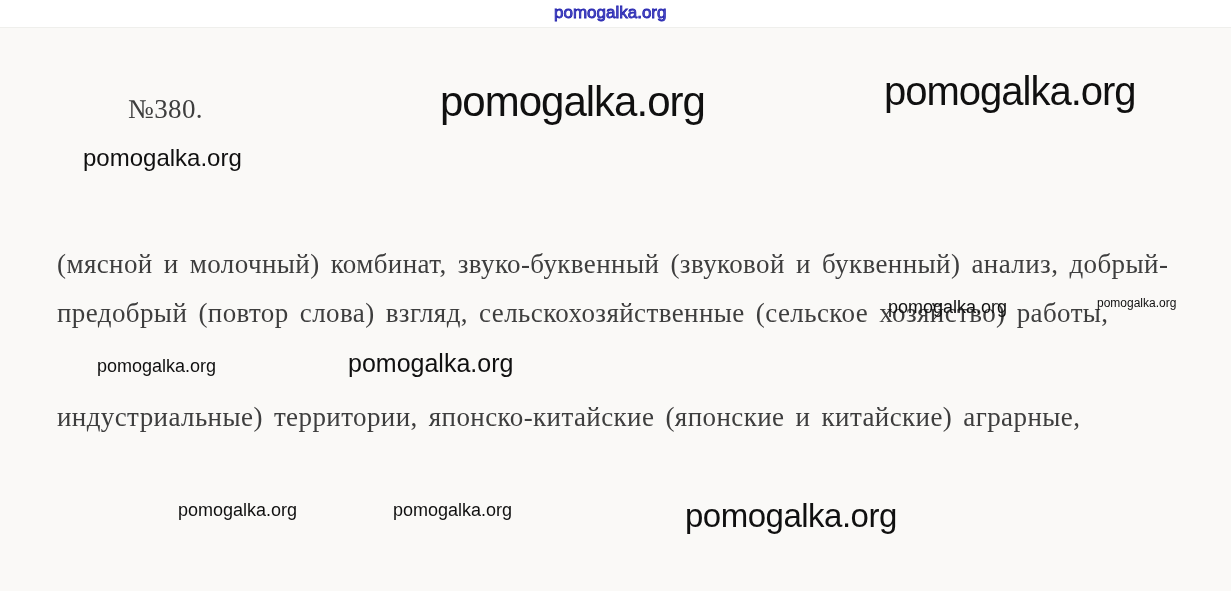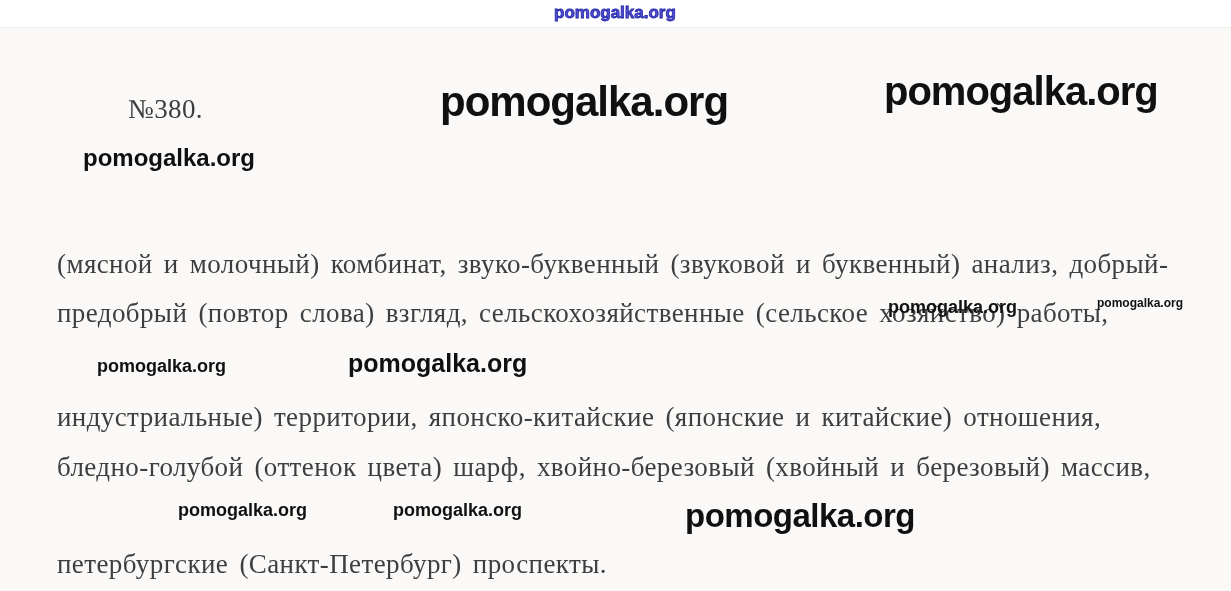--- a/index.html
+++ b/index.html
@@ -20,21 +20,21 @@
     font-size:27px;
     color:#3e3e3e;
     letter-spacing:0.4px;
     word-spacing:4px;
     white-space:nowrap;
   }
   
   .wm{
     position:absolute;
     font-family:"Liberation Sans","DejaVu Sans",sans-serif;
-    font-weight:700;
+    font-weight:400;
     color:#101010;
     white-space:nowrap;
     line-height:1;
   }
   .wm-top-blue{
     left:554px;top:4px;font-size:17px;
     color:#5050c8;
     -webkit-text-stroke:0.8px #2323ae;
   }
   .wm-center-large{left:440px;top:80px;font-size:42px;letter-spacing:-1px;}
@@ -52,23 +52,21 @@
 <body>
 
 <span class="wm wm-top-blue">pomogalka.org</span>
 
 <div class="page">
 
   <div class="tline" style="left:128px;top:66px">№380.</div>
 
   <div class="tline" style="left:57px;top:270px">предобрый (повтор слова) взгляд, сельскохозяйственные (сельское хозяйство) работы,</div>
   <div class="tline" style="left:57px;top:221px">(мясной и молочный) комбинат, звуко-буквенный (звуковой и буквенный) анализ, добрый-</div>
-  <div class="tline" style="left:57px;top:374px">индустриальные) территории, японско-китайские (японские и китайские) отношения,</div>
-  <div class="tline" style="left:57px;top:424px">бледно-голубой (оттенок цвета) шарф, хвойно-березовый (хвойный и березовый) массив,</div>
-  <div class="tline" style="left:57px;top:521px">петербургские (Санкт-Петербург) проспекты.</div>
+  <div class="tline" style="left:57px;top:374px">индустриальные) территории, японско-китайские (японские и китайские) аграрные,</div>
 
   <span class="wm wm-center-large" style="top:53px">pomogalka.org</span>
   <span class="wm wm-top-right" style="top:43px">pomogalka.org</span>
   <span class="wm wm-left-1" style="top:118px">pomogalka.org</span>
   <span class="wm wm-mid-right" style="top:270px">pomogalka.org</span>
   <span class="wm wm-tiny-right" style="top:269px">pomogalka.org</span>
   <span class="wm wm-left-2" style="top:329px">pomogalka.org</span>
   <span class="wm wm-center-mid" style="top:323px">pomogalka.org</span>
   <span class="wm wm-bottom-1" style="top:473px">pomogalka.org</span>
   <span class="wm wm-bottom-2" style="top:473px">pomogalka.org</span>

